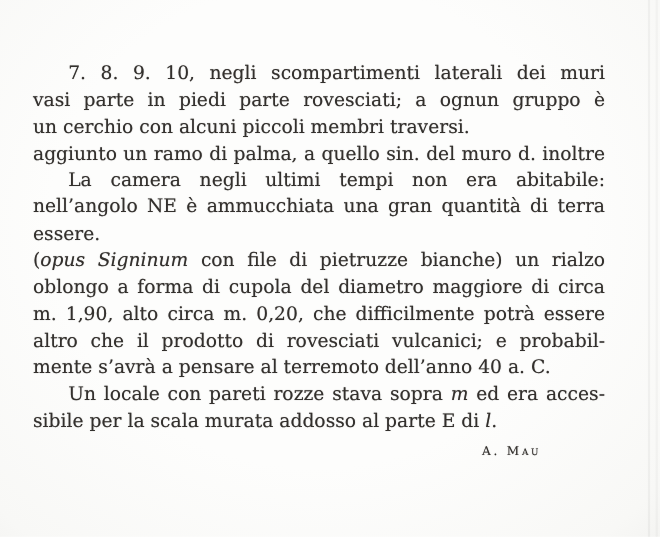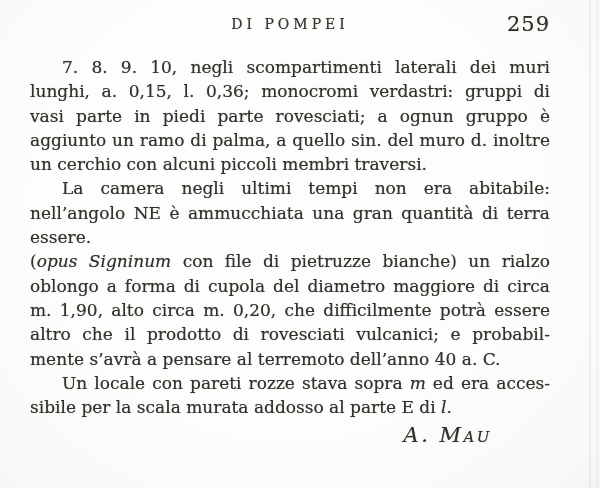--- a/index.html
+++ b/index.html
@@ -69,40 +69,34 @@
   .line.indent { text-indent: 32px; }
   .line.para-end { text-align-last: left; }
   .it { }
 
   .signature {
     margin-top: 4px;
     text-align: right;
     padding-right: 58px;
     font-variant: small-caps;
     letter-spacing: 2.5px;
-    font-size: 21px;
-    font-style: italic;
+    font-size: 11px;
   }
 </style>
 </head>
 <body>
 
 <div class="page">
 
-  <header class="page-header">
-    <span class="running-title">DI POMPEI</span>
-    <span class="page-number">259</span>
-  </header>
 
   <main class="text-block">
     <div class="line indent">7. 8. 9. 10, negli scompartimenti laterali dei muri</div>
-    <div class="line">lunghi, a. 0,15, l. 0,36; monocromi verdastri: gruppi di</div>
     <div class="line">vasi parte in piedi parte rovesciati; a ognun gruppo è</div>
+    <div class="line para-end">un cerchio con alcuni piccoli membri traversi.</div>
     <div class="line">aggiunto un ramo di palma, a quello sin. del muro d. inoltre</div>
-    <div class="line para-end">un cerchio con alcuni piccoli membri traversi.</div>
 
     <div class="line indent">La camera negli ultimi tempi non era abitabile:</div>
     <div class="line">nell’angolo NE è ammucchiata una gran quantità di terra</div>
     <div class="line para-end">essere.</div>
 
     <div class="line"><span>(</span><em class="it">opus Signinum</em><span> con file di pietruzze bianche) un rialzo</span></div>
     <div class="line">oblongo a forma di cupola del diametro maggiore di circa</div>
     <div class="line">m. 1,90, alto circa m. 0,20, che difficilmente potrà essere</div>
     <div class="line">altro che il prodotto di rovesciati vulcanici; e probabil-</div>
     <div class="line para-end">mente s’avrà a pensare al terremoto dell’anno 40 a. C.</div>

